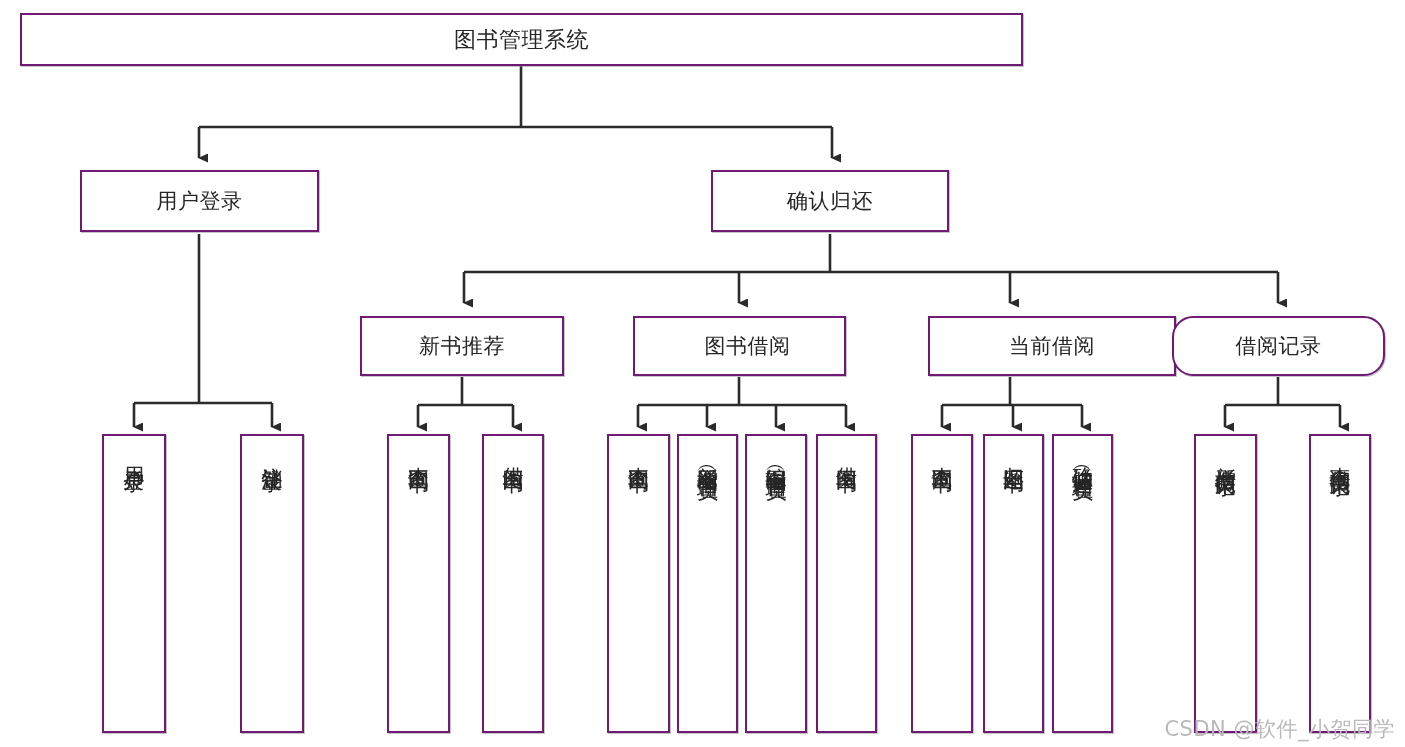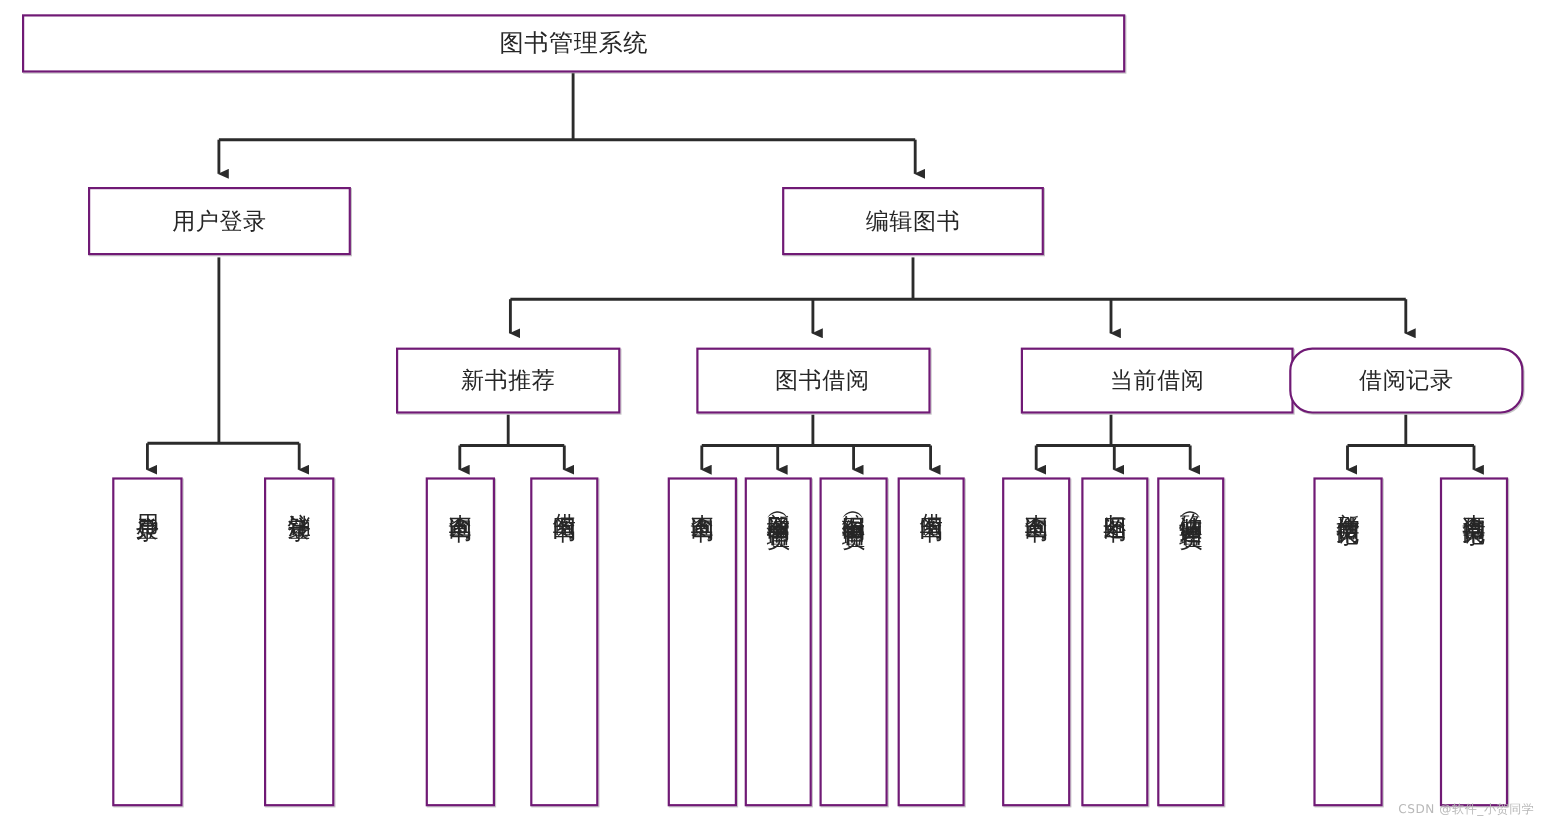--- a/index.html
+++ b/index.html
@@ -53,21 +53,21 @@
     font-size: 21px;
     line-height: 1.34;
     letter-spacing: 2px;
     white-space: normal;
     max-height: 280px;
   }
   #watermark {
     position: absolute;
     right: 10px;
     bottom: 4px;
-    font-size: 11px;
+    font-size: 21px;
     color: #b9b9b9;
     white-space: nowrap;
     letter-spacing: 0.5px;
   }
 </style>
 </head>
 <body>
 
 <div id="diagram-root">
 
@@ -123,21 +123,21 @@
 
   <div class="node root" style="left:20px; top:13px; width:1003px; height:53px;">
     <span class="label">图书管理系统</span>
   </div>
 
   <div class="node" style="left:80px; top:170px; width:239px; height:62px;">
     <span class="label">用户登录</span>
   </div>
 
   <div class="node" style="left:711px; top:170px; width:238px; height:62px;">
-    <span class="label">编辑图书</span>
+    <span class="label">确认归还</span>
   </div>
 
   <div class="node" style="left:360px; top:316px; width:204px; height:60px;">
     <span class="label">新书推荐</span>
   </div>
 
   <div class="node" style="left:633px; top:316px; width:213px; height:60px;padding-left:16px;">
     <span class="label">图书借阅</span>
   </div>
 

